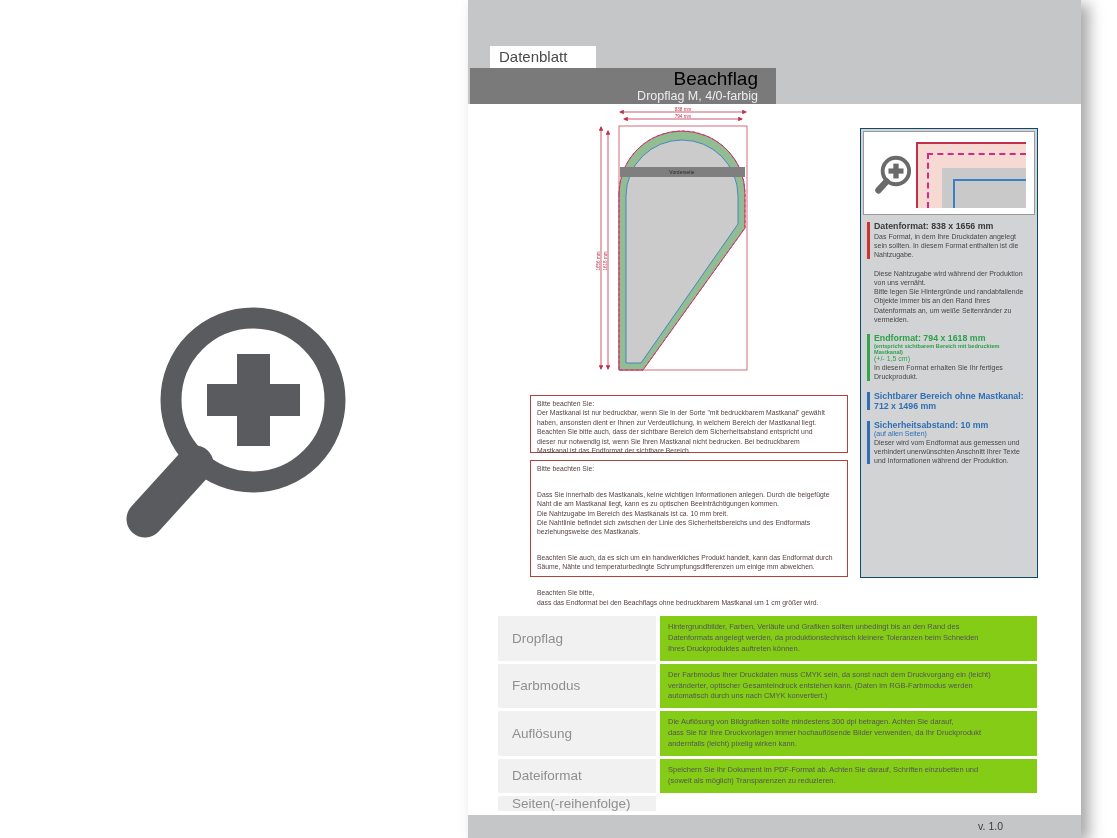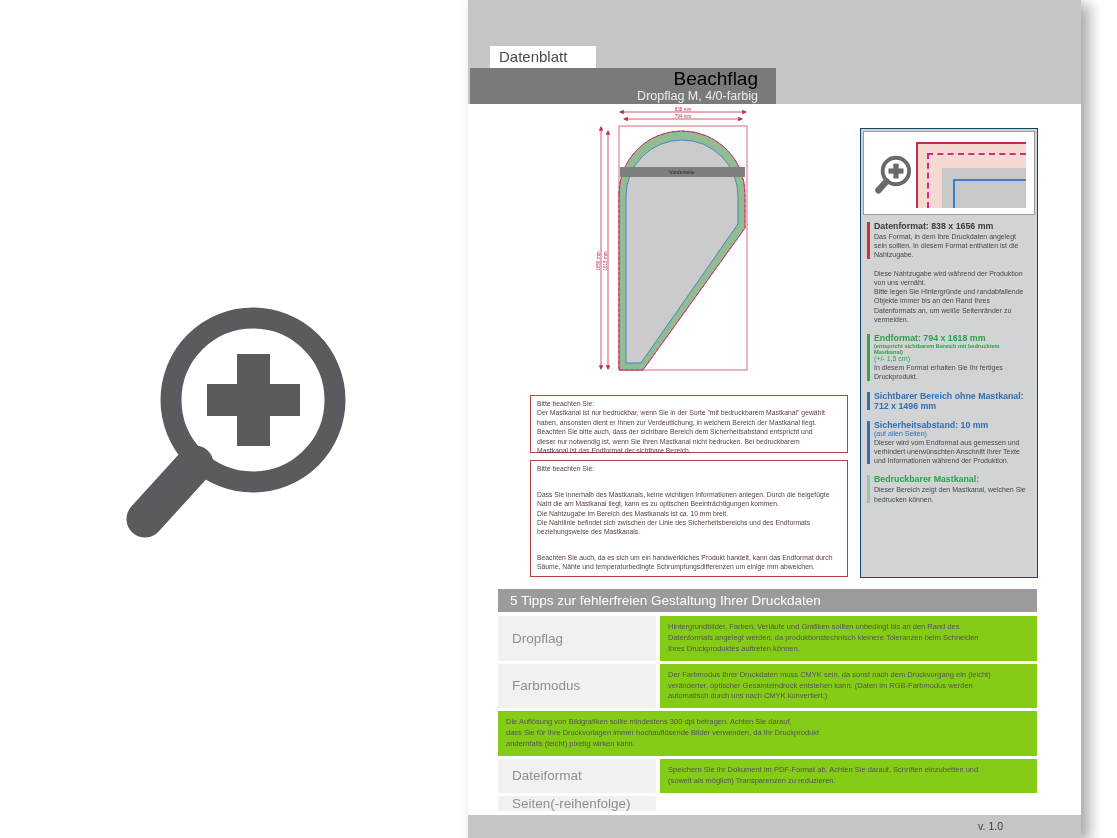--- a/index.html
+++ b/index.html
@@ -203,43 +203,38 @@
           <div class="h-blue">Sichtbarer Bereich ohne Mastkanal: 712 x 1496 mm</div>
         </div>
 
         <div class="sec">
           <div class="bar bar-blue"></div>
           <div class="h-blue">Sicherheitsabstand: 10 mm</div>
           <div class="sub-blue">(auf allen Seiten)</div>
           <div class="body">Dieser wird vom Endformat aus gemessen und verhindert unerwünschten Anschnitt Ihrer Texte und Informationen während der Produktion.</div>
         </div>
 
-        <div class="sec">
-          <div class="bar bar-lgreen"></div>
-          <div class="h-green">Bedruckbarer Mastkanal:</div>
-          <div class="body">Dieser Bereich zeigt den Mastkanal, welchen Sie bedrucken können.</div>
-        </div>
-      </div>
-    </div>
-
-    <div class="tips-hdr">5 Tipps zur fehlerfreien Gestaltung Ihrer Druckdaten</div>
+      </div>
+    </div>
+
     <div class="tips">
       <div class="trow">
         <div class="tlabel">Dropflag</div>
         <div class="tbody" style="white-space:pre-line;">Hintergrundbilder, Farben, Verläufe und Grafiken sollten unbedingt bis an den Rand des
 Datenformats angelegt werden, da produktionstechnisch kleinere Toleranzen beim Schneiden
 Ihres Druckproduktes auftreten können.</div>
       </div>
       <div class="trow">
         <div class="tlabel">Farbmodus</div>
         <div class="tbody" style="white-space:pre-line;">Der Farbmodus Ihrer Druckdaten muss CMYK sein, da sonst nach dem Druckvorgang ein (leicht)
 veränderter, optischer Gesamteindruck entstehen kann. (Daten im RGB-Farbmodus werden
 automatisch durch uns nach CMYK konvertiert.)</div>
       </div>
       <div class="trow">
+        <div class="tlabel">Auflösung</div>
         <div class="tbody" style="white-space:pre-line;">Die Auflösung von Bildgrafiken sollte mindestens 300 dpi betragen. Achten Sie darauf,
 dass Sie für Ihre Druckvorlagen immer hochauflösende Bilder verwenden, da Ihr Druckprodukt
 andernfalls (leicht) pixelig wirken kann.</div>
       </div>
       <div class="trow">
         <div class="tlabel">Dateiformat</div>
         <div class="tbody" style="white-space:pre-line;">Speichern Sie Ihr Dokument im PDF-Format ab. Achten Sie darauf, Schriften einzubetten und
 (soweit als möglich) Transparenzen zu reduzieren.</div>
       </div>
       <div class="trow">

